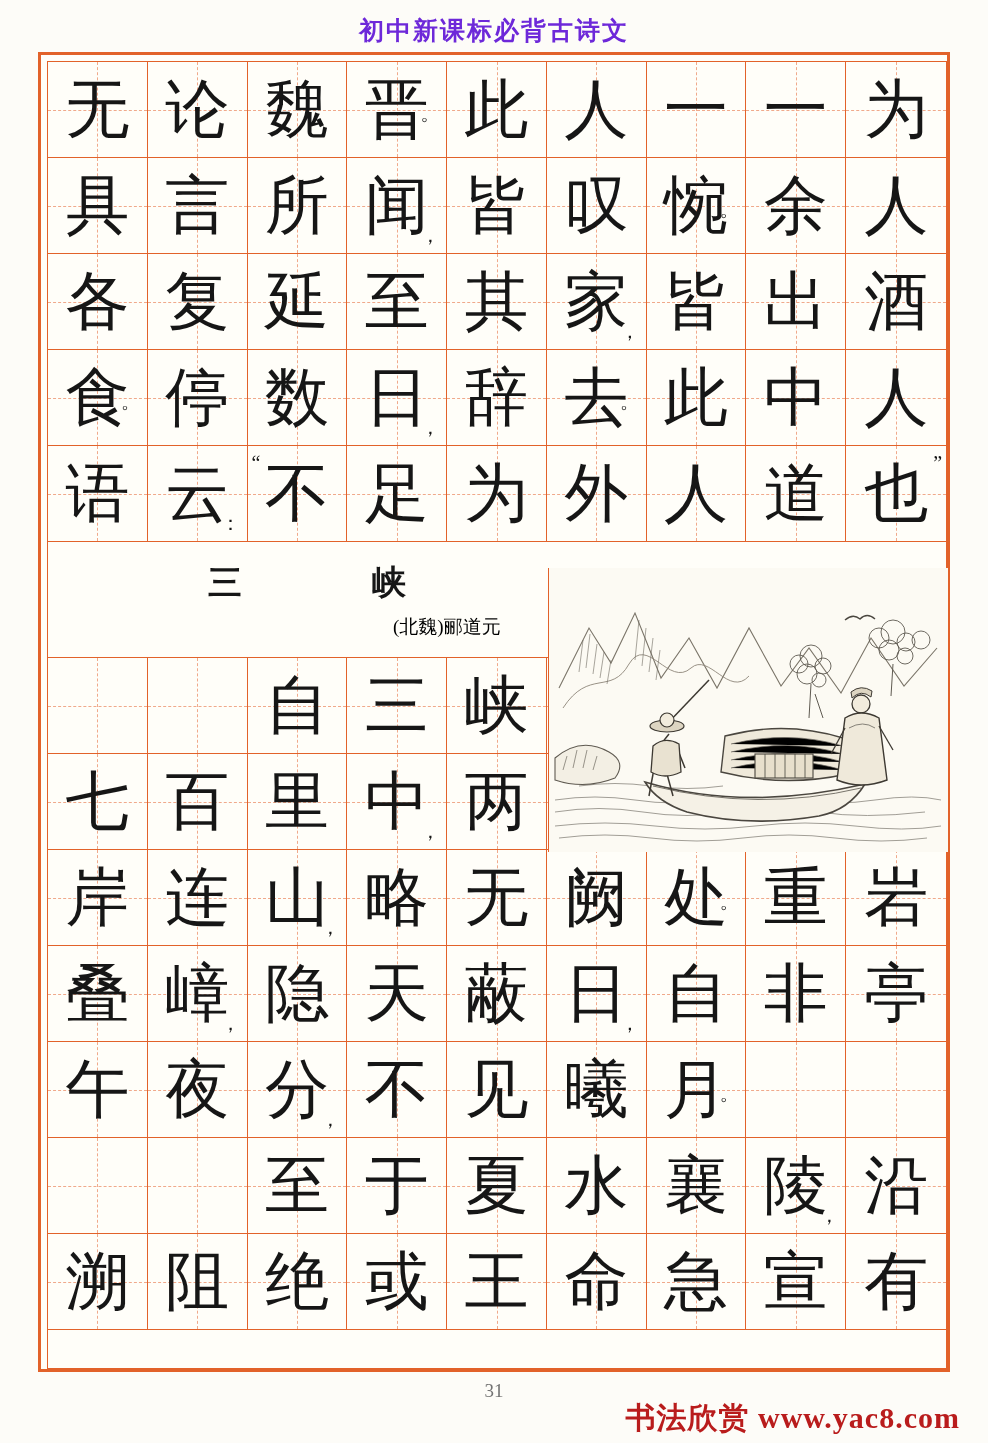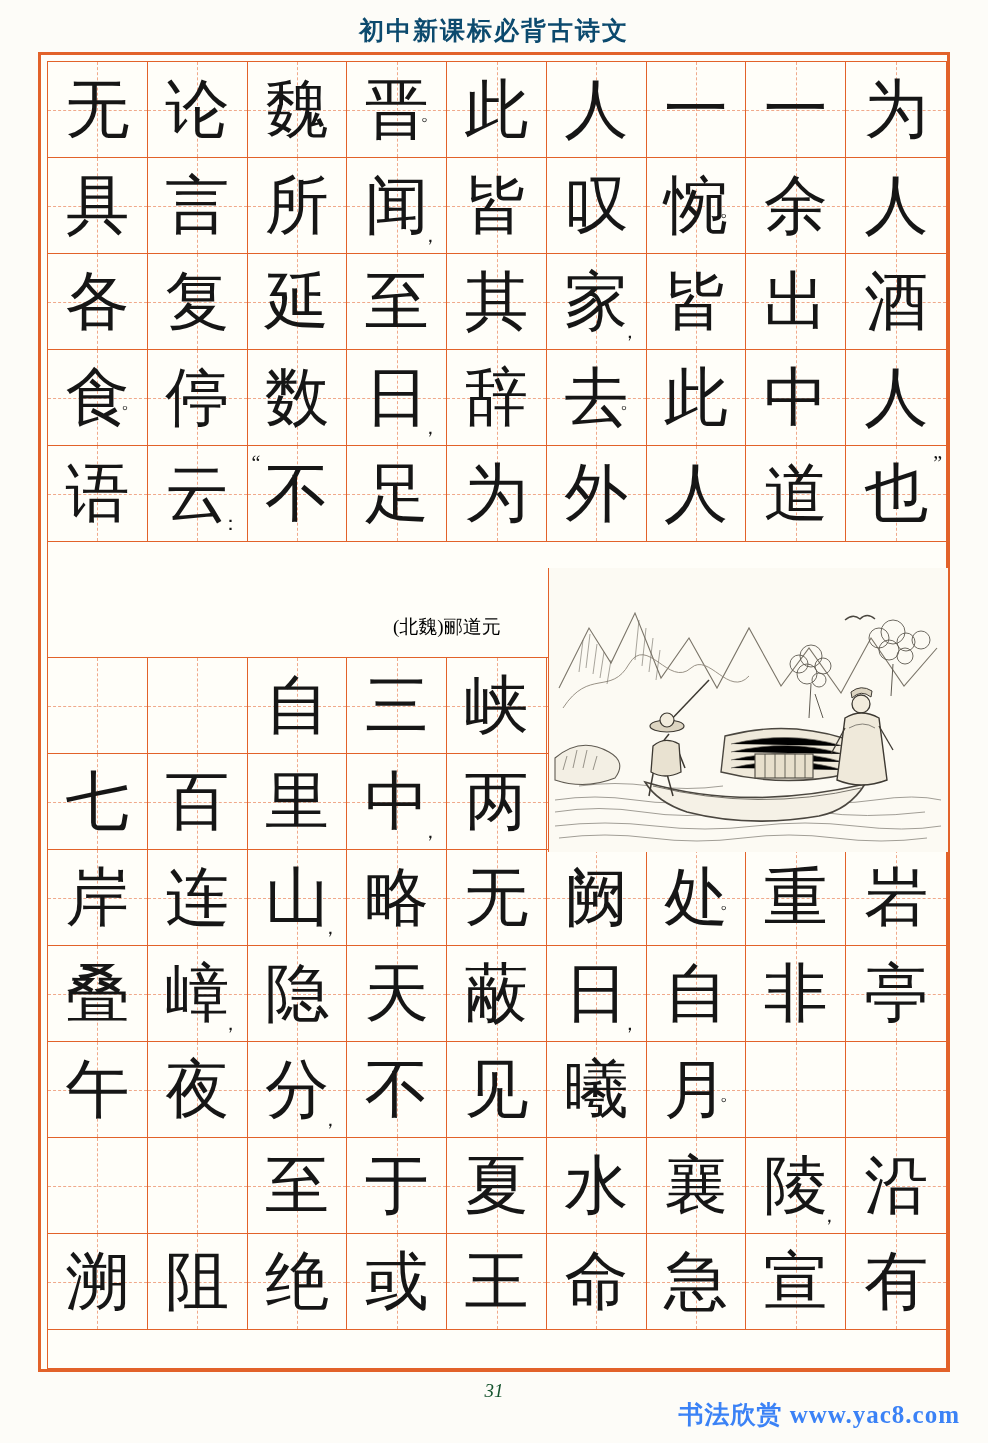--- a/index.html
+++ b/index.html
@@ -23,21 +23,21 @@
   .page-header {
     position: absolute;
     top: 14px;
     left: 0;
     width: 988px;
     text-align: center;
     font-family: "Liberation Serif", serif;
     font-weight: bold;
     font-size: 25px;
     letter-spacing: 2px;
-    color: #0c4a6e;
+    color: #6d28d9;
   }
   .grid-frame {
     position: absolute;
     left: 38px;
     top: 52px;
     width: 912px;
     height: 1320px;
     border: 3px solid #e2622a;
     box-sizing: border-box;
     background: #fffef9;
@@ -151,31 +151,30 @@
     border-left: 1px solid #e2622a;
     overflow: hidden;
   }
   .footer-page {
     position: absolute;
     left: 0;
     top: 1380px;
     width: 988px;
     text-align: center;
     font-size: 19px;
-    color: #14532d;
+    color: #737373;
     font-family: "Liberation Serif", serif;
-    font-style: italic;
   }
   .watermark {
     position: absolute;
     right: 28px;
     top: 1398px;
-    font-size: 25px;
+    font-size: 30px;
     font-weight: bold;
-    color: #3b82f6;
+    color: #b91c1c;
     font-family: "Liberation Serif", serif;
     letter-spacing: 1px;
   }
   .empty-cell .glyph { content: ""; }
 </style>
 </head>
 <body>
 
 <div class="page">
 
@@ -426,20 +425,21 @@
             <div class="cell">
               <div class="guide-h"></div>
               <div class="guide-v"></div>
               <div class="glyph">也</div>
               <div class="punct trail-top">”</div>
             </div>
           </div>
         </div>
 
       <div class="title-band">
+        <div class="poem-title">三　峡</div>
         <div class="poem-author">(北魏)郦道元</div>
       </div>
 
       <div id="section-two">
           <div class="row">
             <div class="cell empty-cell">
               <div class="guide-h"></div>
               <div class="guide-v"></div>
               <div class="glyph"></div>
             </div>

